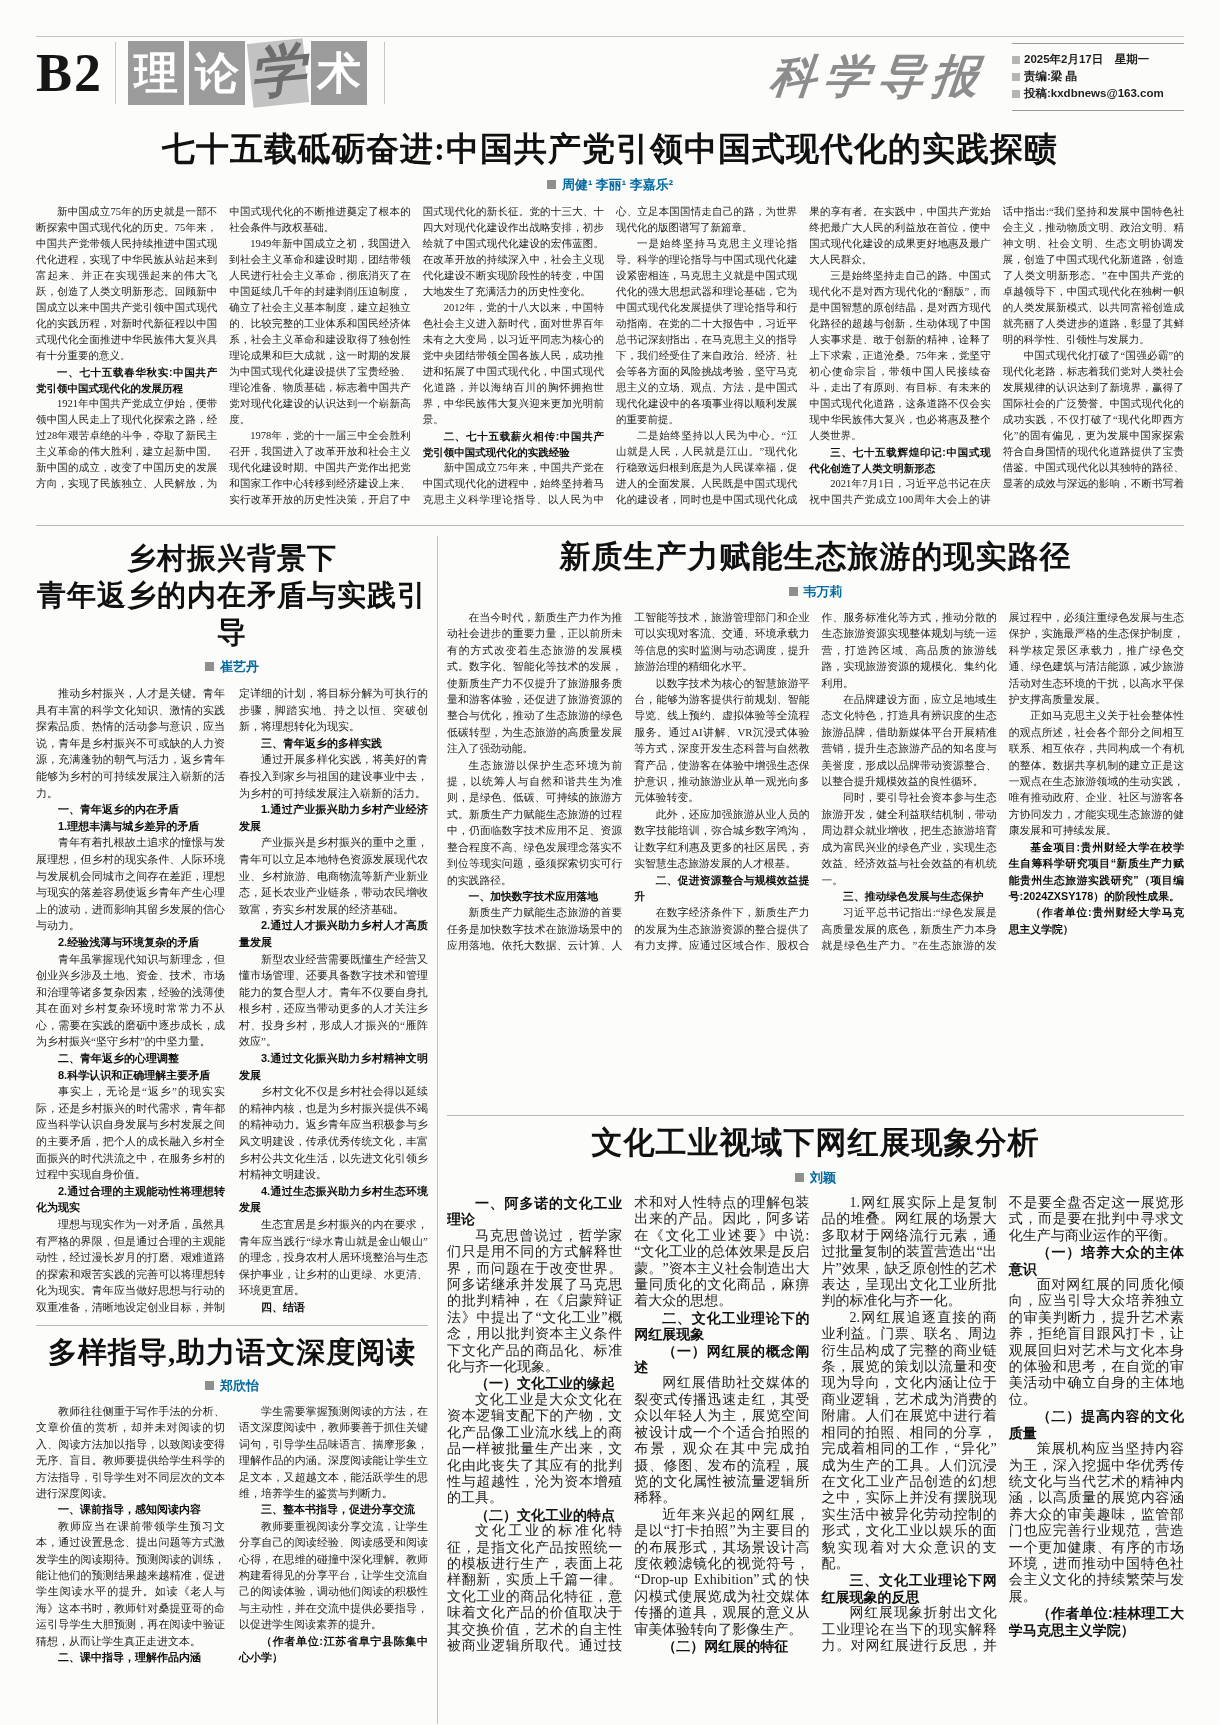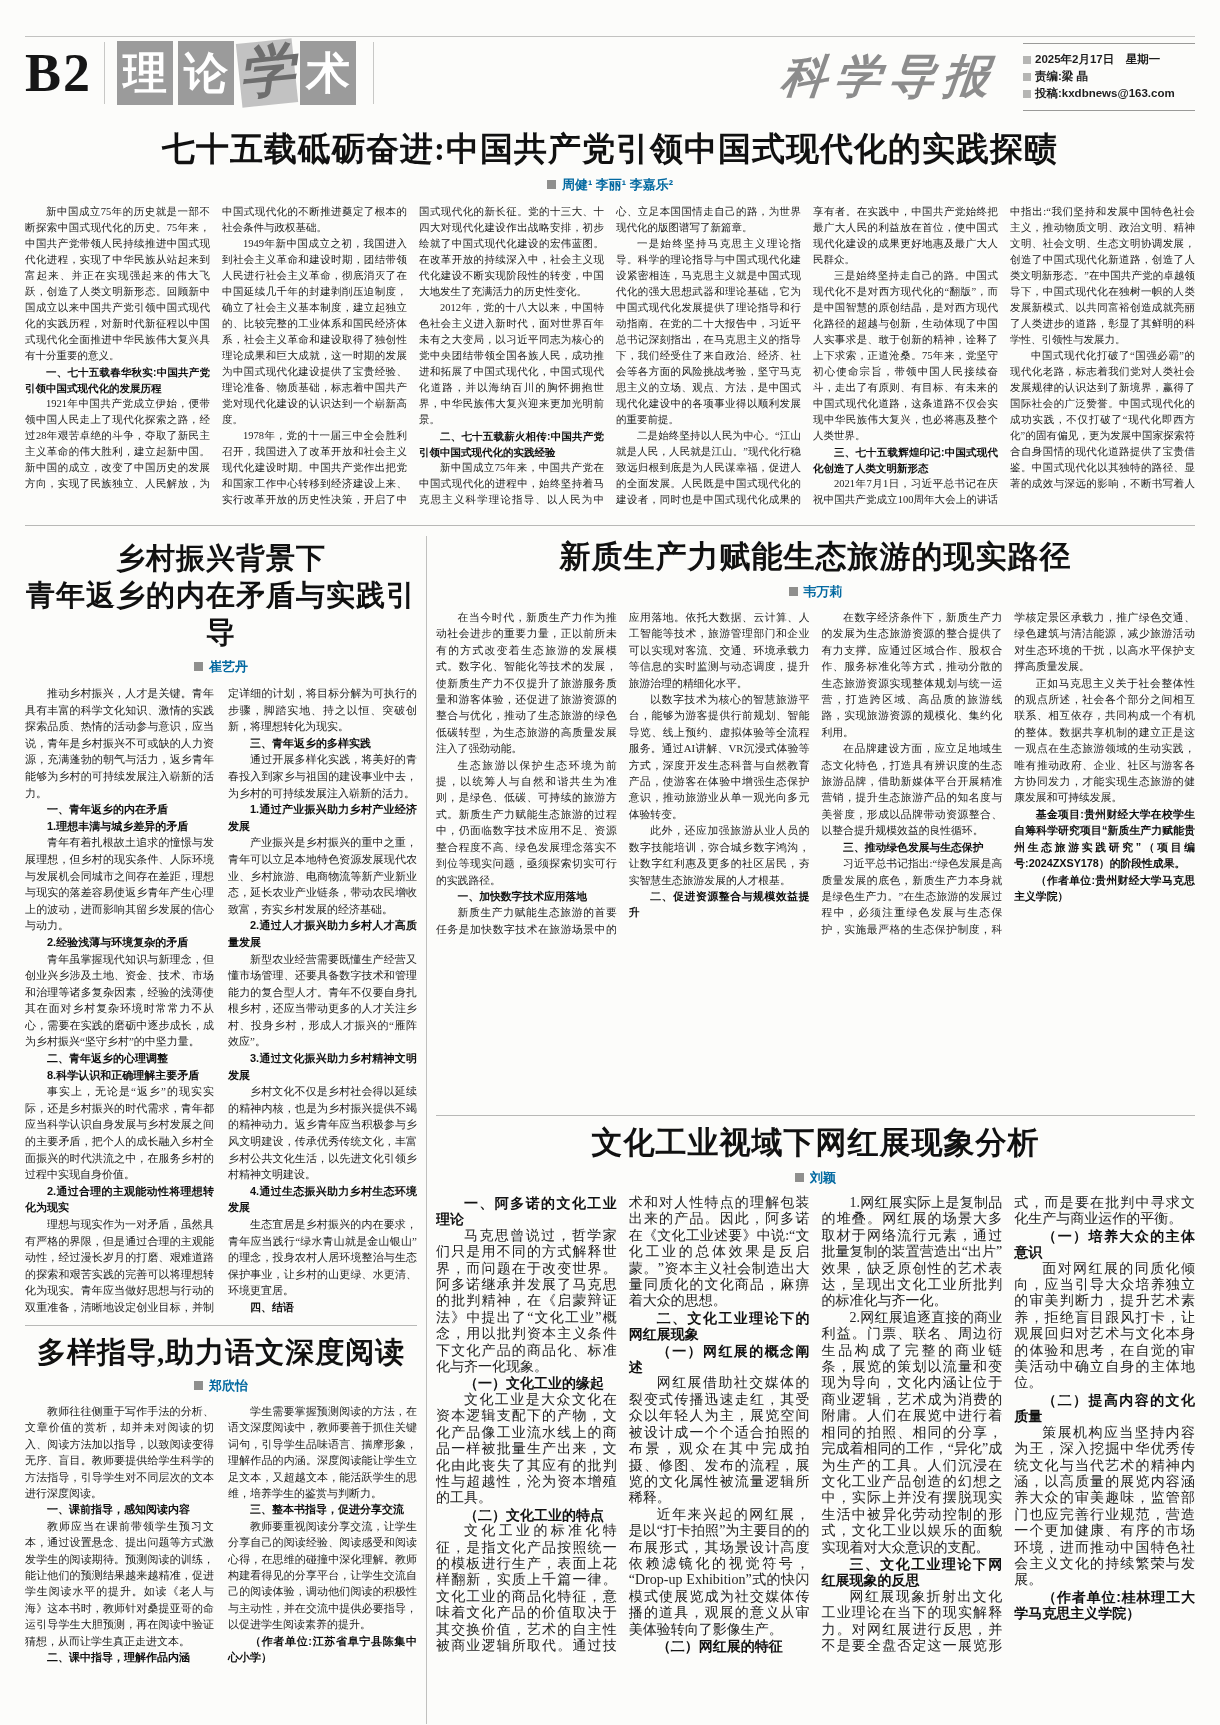--- a/index.html
+++ b/index.html
@@ -1,17 +1,17 @@
 <!DOCTYPE html>
 <html lang="zh"><head>
 <meta charset="utf-8">
 <style>
   html,body{margin:0;padding:0;background:#e8e8e4;}
   .page{width:1220px;height:1725px;margin:0 auto;background:#fcfcfa;position:relative;
-        box-sizing:border-box;padding:0 25px;overflow:hidden;color:#222;
+        box-sizing:border-box;padding:0 36px;overflow:hidden;color:#222;
         font-family:"Liberation Serif","DejaVu Serif",serif;}
   
   .toprule{border-top:1px solid #c2c2c0;margin-top:36px;}
   .hdr{display:flex;align-items:flex-start;justify-content:space-between;height:78px;margin-top:4px;}
   .hdr-left{display:flex;align-items:center;}
   .edition{font-family:"Liberation Serif",serif;font-weight:bold;font-size:54px;line-height:64px;color:#161616;letter-spacing:2px;}
   .kick-sep{width:1px;height:62px;background:#c8c8c6;margin:0 12px;}
   .kicker{display:flex;align-items:flex-start;}
   .kbox{width:56px;height:64px;background:#9b9b9b;color:#fff;font-family:"Liberation Sans",sans-serif;
         font-weight:bold;font-size:44px;line-height:64px;text-align:center;margin-right:5px;}
@@ -186,20 +186,21 @@
         <div class="art-body">
             <div class="blk blk-p">在当今时代，新质生产力作为推动社会进步的重要力量，正以前所未有的方式改变着生态旅游的发展模式。数字化、智能化等技术的发展，使新质生产力不仅提升了旅游服务质量和游客体验，还促进了旅游资源的整合与优化，推动了生态旅游的绿色低碳转型，为生态旅游的高质量发展注入了强劲动能。</div>
             <div class="blk blk-p">生态旅游以保护生态环境为前提，以统筹人与自然和谐共生为准则，是绿色、低碳、可持续的旅游方式。新质生产力赋能生态旅游的过程中，仍面临数字技术应用不足、资源整合程度不高、绿色发展理念落实不到位等现实问题，亟须探索切实可行的实践路径。</div>
             <div class="blk blk-h">一、加快数字技术应用落地</div>
             <div class="blk blk-p">新质生产力赋能生态旅游的首要任务是加快数字技术在旅游场景中的应用落地。依托大数据、云计算、人工智能等技术，旅游管理部门和企业可以实现对客流、交通、环境承载力等信息的实时监测与动态调度，提升旅游治理的精细化水平。</div>
             <div class="blk blk-p">以数字技术为核心的智慧旅游平台，能够为游客提供行前规划、智能导览、线上预约、虚拟体验等全流程服务。通过AI讲解、VR沉浸式体验等方式，深度开发生态科普与自然教育产品，使游客在体验中增强生态保护意识，推动旅游业从单一观光向多元体验转变。</div>
             <div class="blk blk-p">此外，还应加强旅游从业人员的数字技能培训，弥合城乡数字鸿沟，让数字红利惠及更多的社区居民，夯实智慧生态旅游发展的人才根基。</div>
             <div class="blk blk-h">二、促进资源整合与规模效益提升</div>
             <div class="blk blk-p">在数字经济条件下，新质生产力的发展为生态旅游资源的整合提供了有力支撑。应通过区域合作、股权合作、服务标准化等方式，推动分散的生态旅游资源实现整体规划与统一运营，打造跨区域、高品质的旅游线路，实现旅游资源的规模化、集约化利用。</div>
             <div class="blk blk-p">在品牌建设方面，应立足地域生态文化特色，打造具有辨识度的生态旅游品牌，借助新媒体平台开展精准营销，提升生态旅游产品的知名度与美誉度，形成以品牌带动资源整合、以整合提升规模效益的良性循环。</div>
+            <div class="blk blk-p">同时，要引导社会资本参与生态旅游开发，健全利益联结机制，带动周边群众就业增收，把生态旅游培育成为富民兴业的绿色产业，实现生态效益、经济效益与社会效益的有机统一。</div>
             <div class="blk blk-h">三、推动绿色发展与生态保护</div>
             <div class="blk blk-p">习近平总书记指出:“绿色发展是高质量发展的底色，新质生产力本身就是绿色生产力。”在生态旅游的发展过程中，必须注重绿色发展与生态保护，实施最严格的生态保护制度，科学核定景区承载力，推广绿色交通、绿色建筑与清洁能源，减少旅游活动对生态环境的干扰，以高水平保护支撑高质量发展。</div>
             <div class="blk blk-p">正如马克思主义关于社会整体性的观点所述，社会各个部分之间相互联系、相互依存，共同构成一个有机的整体。数据共享机制的建立正是这一观点在生态旅游领域的生动实践，唯有推动政府、企业、社区与游客各方协同发力，才能实现生态旅游的健康发展和可持续发展。</div>
             <div class="blk blk-note">基金项目:贵州财经大学在校学生自筹科学研究项目“新质生产力赋能贵州生态旅游实践研究”（项目编号:2024ZXSY178）的阶段性成果。</div>
             <div class="blk blk-attr">（作者单位:贵州财经大学马克思主义学院）</div>
           </div>
       </section>
 
       <div class="hr-part"></div>
 

